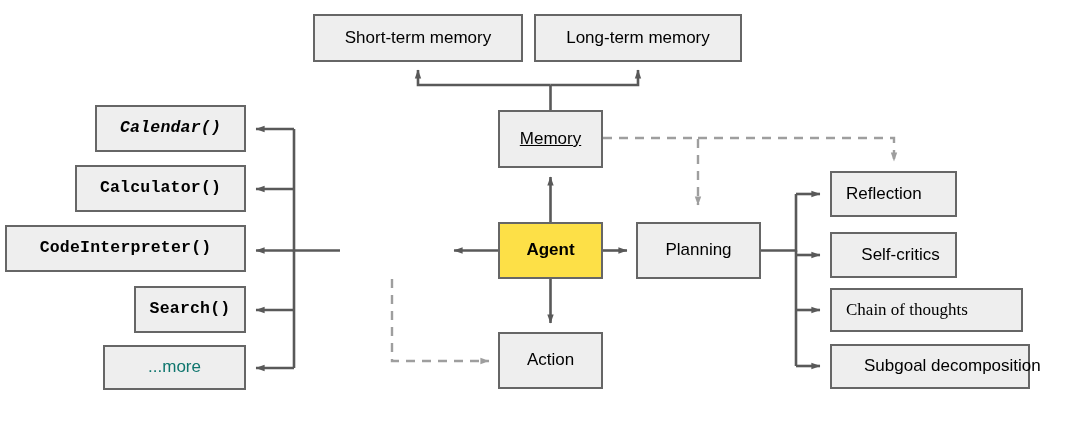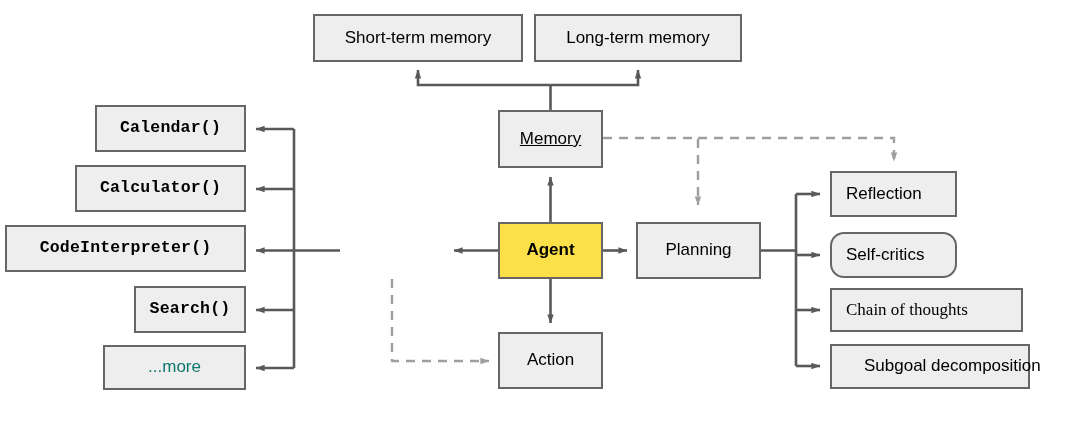--- a/index.html
+++ b/index.html
@@ -123,21 +123,21 @@
 
 
   <div class="node" style="left:636px;top:222px;width:125px;height:57px;">
     <span>Planning</span>
   </div>
 
   <div class="node" style="left:498px;top:332px;width:105px;height:57px;">
     <span>Action</span>
   </div>
 
-  <div class="node mono" style="left:95px;top:105px;width:151px;height:47px;">
+  <div class="node mono" style="left:95px;top:105px;width:151px;height:47px;font-style:italic;">
     <span>Calendar()</span>
   </div>
 
   <div class="node mono" style="left:75px;top:165px;width:171px;height:47px;">
     <span>Calculator()</span>
   </div>
 
   <div class="node mono" style="left:5px;top:225px;width:241px;height:47px;">
     <span>CodeInterpreter()</span>
   </div>
@@ -147,21 +147,21 @@
   </div>
 
   <div class="node dots" style="left:103px;top:345px;width:143px;height:45px;">
     <span>...more</span>
   </div>
 
   <div class="node" style="left:830px;top:171px;width:127px;height:46px;justify-content:flex-start;padding-left:14px;">
     <span>Reflection</span>
   </div>
 
-  <div class="node" style="left:830px;top:232px;width:127px;height:46px;justify-content:flex-start;padding-left:14px;border-radius:14px;">
+  <div class="node" style="left:830px;top:232px;width:127px;height:46px;justify-content:center;padding-left:14px;">
     <span>Self-critics</span>
   </div>
 
   <div class="node" style="left:830px;top:288px;width:193px;height:44px;justify-content:flex-start;padding-left:14px;font-family:Liberation Serif, serif;">
     <span>Chain of thoughts</span>
   </div>
 
   <div class="node" style="left:830px;top:344px;width:200px;height:45px;justify-content:flex-start;padding-left:32px;">
     <span>Subgoal decomposition</span>
   </div>

